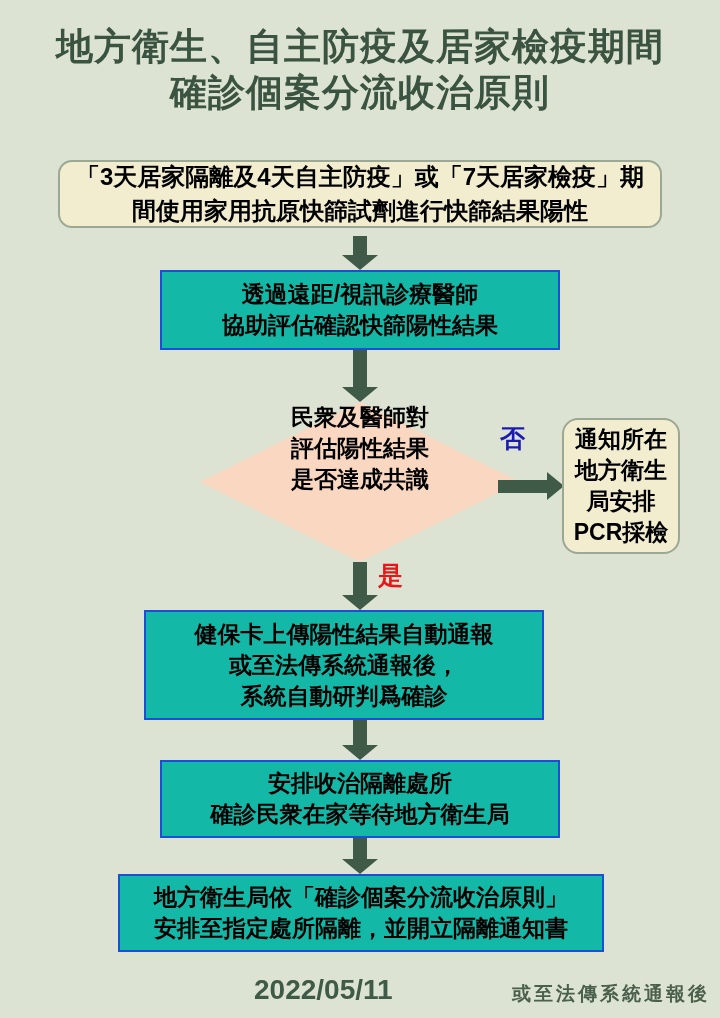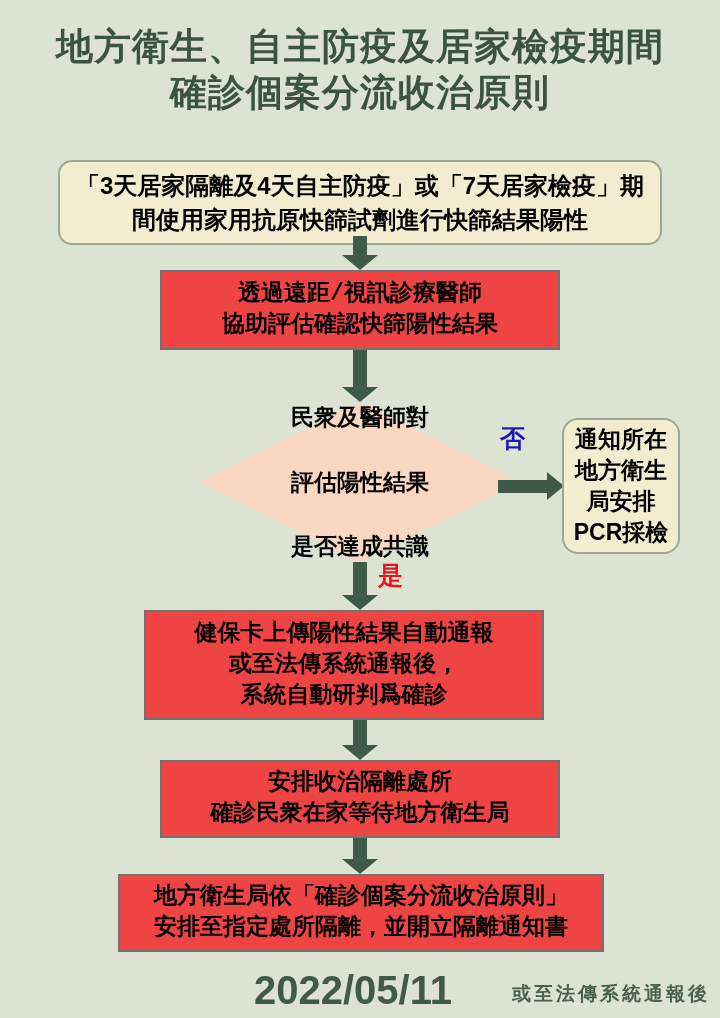--- a/index.html
+++ b/index.html
@@ -38,28 +38,27 @@
     font-weight:bold;
   }
   .node .line{display:block;white-space:nowrap;}
 
   .box-rounded{
     background:#f2edcf;
     border:2px solid #9aa894;
     border-radius:14px;
   }
   .box-rect{
-    background:#ef4444;
-    border:2px solid #737373;
-    font-family:Liberation Mono, monospace;
+    background:#14b8a6;
+    border:2px solid #1d4ed8;
   }
 
   
   #node-start{
-    left:58px;top:160px;width:604px;height:85px;
+    left:58px;top:160px;width:604px;height:68px;
     font-size:24px;line-height:34px;
   }
   #node-telemed{
     left:160px;top:270px;width:400px;height:80px;
   }
   #node-pcr{
     left:562px;top:418px;width:118px;height:136px;
     font-size:23px;line-height:31px;
     border-radius:16px;
   }
@@ -79,21 +78,21 @@
     left:200px;top:402px;width:320px;height:160px;
   }
   #node-decision .dia{
     position:absolute;inset:0;
     background:#f9d7c1;
     clip-path:polygon(50% 0,100% 50%,50% 100%,0 50%);
   }
   #node-decision .dtext{
     position:absolute;inset:0;
     display:flex;flex-direction:column;
-    align-items:center;justify-content:space-between;
+    align-items:center;justify-content:flex-start;
     font-size:23px;line-height:31px;font-weight:bold;color:#000;
     text-align:center;
   }
 
   
   .arrow-down{
     position:absolute;
     width:36px;
     background:transparent;
   }
@@ -133,21 +132,21 @@
     position:absolute;
     font-size:25px;font-weight:bold;line-height:26px;
   }
   #label-no{left:500px;top:425px;color:#1b1bb4;}
   #label-yes{left:378px;top:562px;color:#e8161a;}
 
   
   #footer-date{
     position:absolute;left:254px;top:968px;
     color:#3f5a47;font-weight:bold;
-    font-size:40px;line-height:44px;
+    font-size:28px;line-height:44px;
     letter-spacing:0px;
   }
   #footer-org{
     position:absolute;right:10px;top:983px;
     color:#4a5f4c;font-weight:bold;
     font-size:19px;line-height:22px;
     letter-spacing:3px;
   }
 </style>
 </head>

